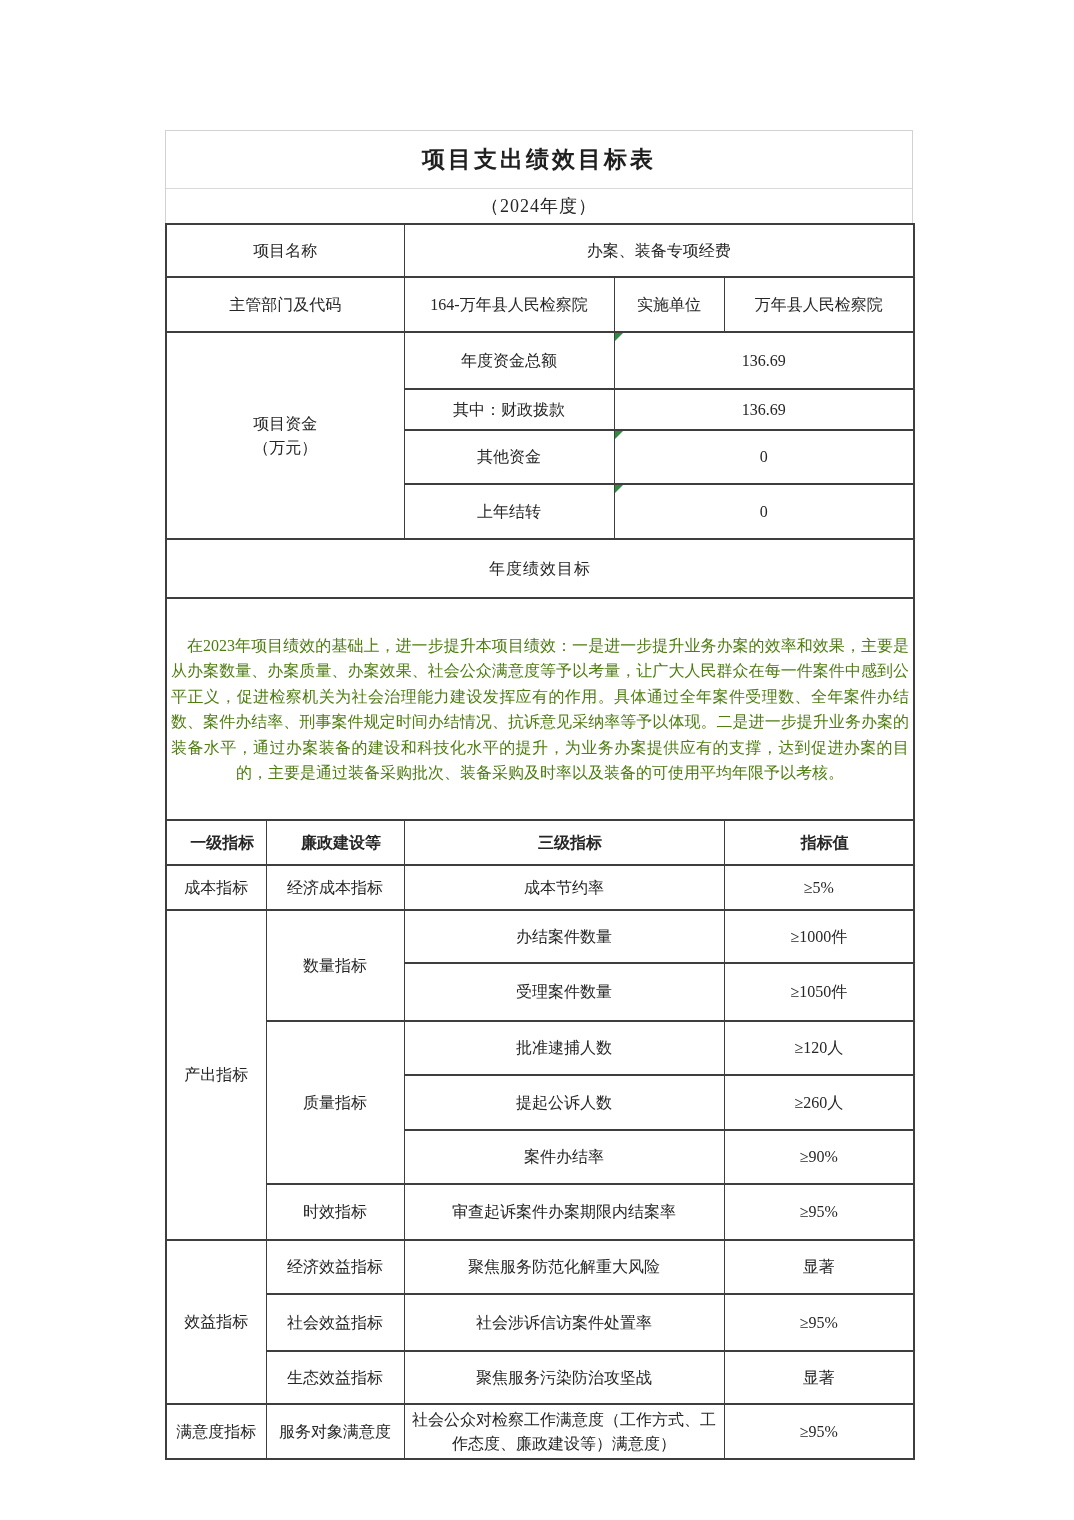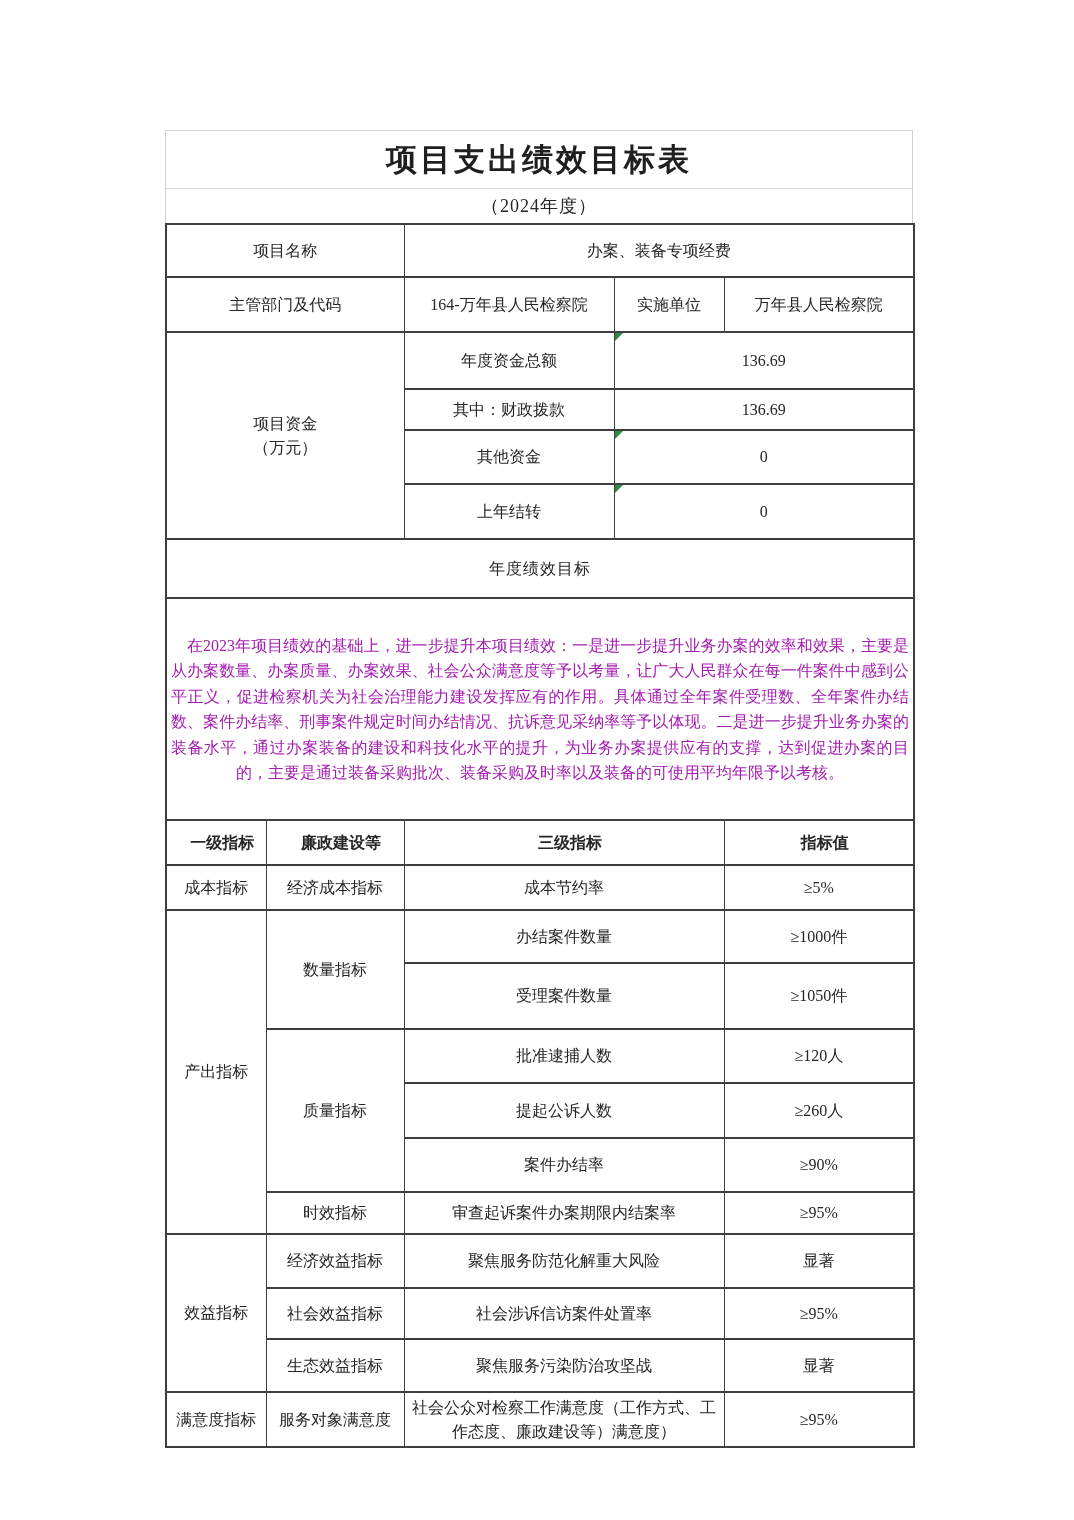--- a/index.html
+++ b/index.html
@@ -24,21 +24,21 @@
   }
   .title-block {
     border: 1px solid #d2d2d2;
     border-bottom: none;
   }
   .title-row {
     height: 57px;
     display: flex;
     align-items: center;
     justify-content: center;
-    font-size: 31px;
+    font-size: 23px;
     font-weight: bold;
     letter-spacing: 3px;
     border-bottom: 1px solid #d9d9d9;
     color: #1f1f1f;
   }
   .subtitle-row {
     height: 34px;
     display: flex;
     align-items: center;
     justify-content: center;
@@ -87,21 +87,21 @@
   td.goal-text-cell {
     padding: 20px 7px;
     vertical-align: middle;
   }
   .goal-paragraph {
     font-size: 16px;
     line-height: 25.5px;
     text-align: justify;
     text-align-last: center;
     text-indent: 1em;
-    color: #a21caf;
+    color: #4d7c0f;
   }
   td.small-l3 {
     font-size: 15px;
     line-height: 1.4;
     padding: 2px 2px;
   }
   .corner-flag {
     position: absolute;
     top: 0;
     left: 0;
@@ -186,50 +186,50 @@
           <td colspan="2">成本节约率</td>
           <td class="val">≥5%</td>
         </tr>
 
         <tr style="height:53px">
           <td rowspan="6">产出指标</td>
           <td rowspan="2">数量指标</td>
           <td colspan="2">办结案件数量</td>
           <td class="val">≥1000件</td>
         </tr>
-        <tr style="height:66px">
+        <tr style="height:58px">
           <td colspan="2">受理案件数量</td>
           <td class="val">≥1050件</td>
         </tr>
         <tr style="height:54px">
           <td rowspan="3">质量指标</td>
           <td colspan="2">批准逮捕人数</td>
           <td class="val">≥120人</td>
         </tr>
         <tr style="height:55px">
           <td colspan="2">提起公诉人数</td>
           <td class="val">≥260人</td>
         </tr>
         <tr style="height:54px">
           <td colspan="2">案件办结率</td>
           <td class="val">≥90%</td>
         </tr>
-        <tr style="height:42px">
+        <tr style="height:56px">
           <td>时效指标</td>
           <td colspan="2">审查起诉案件办案期限内结案率</td>
           <td class="val">≥95%</td>
         </tr>
 
         <tr style="height:54px">
           <td rowspan="3">效益指标</td>
           <td>经济效益指标</td>
           <td colspan="2">聚焦服务防范化解重大风险</td>
           <td class="val">显著</td>
         </tr>
-        <tr style="height:51px">
+        <tr style="height:57px">
           <td>社会效益指标</td>
           <td colspan="2">社会涉诉信访案件处置率</td>
           <td class="val">≥95%</td>
         </tr>
         <tr style="height:53px">
           <td>生态效益指标</td>
           <td colspan="2">聚焦服务污染防治攻坚战</td>
           <td class="val">显著</td>
         </tr>
 

